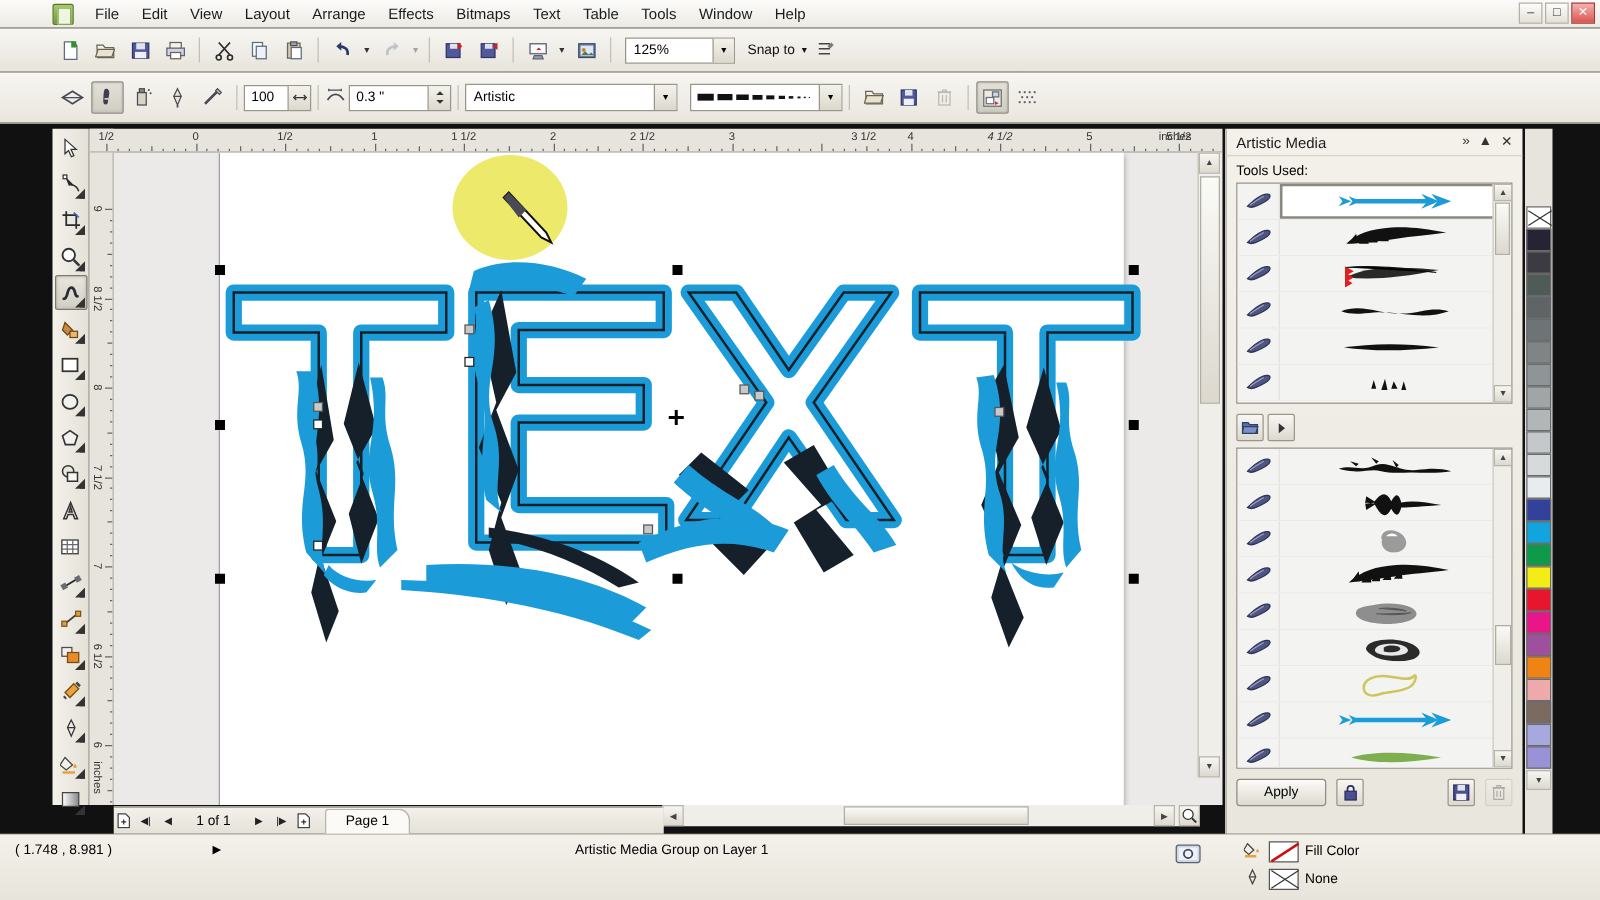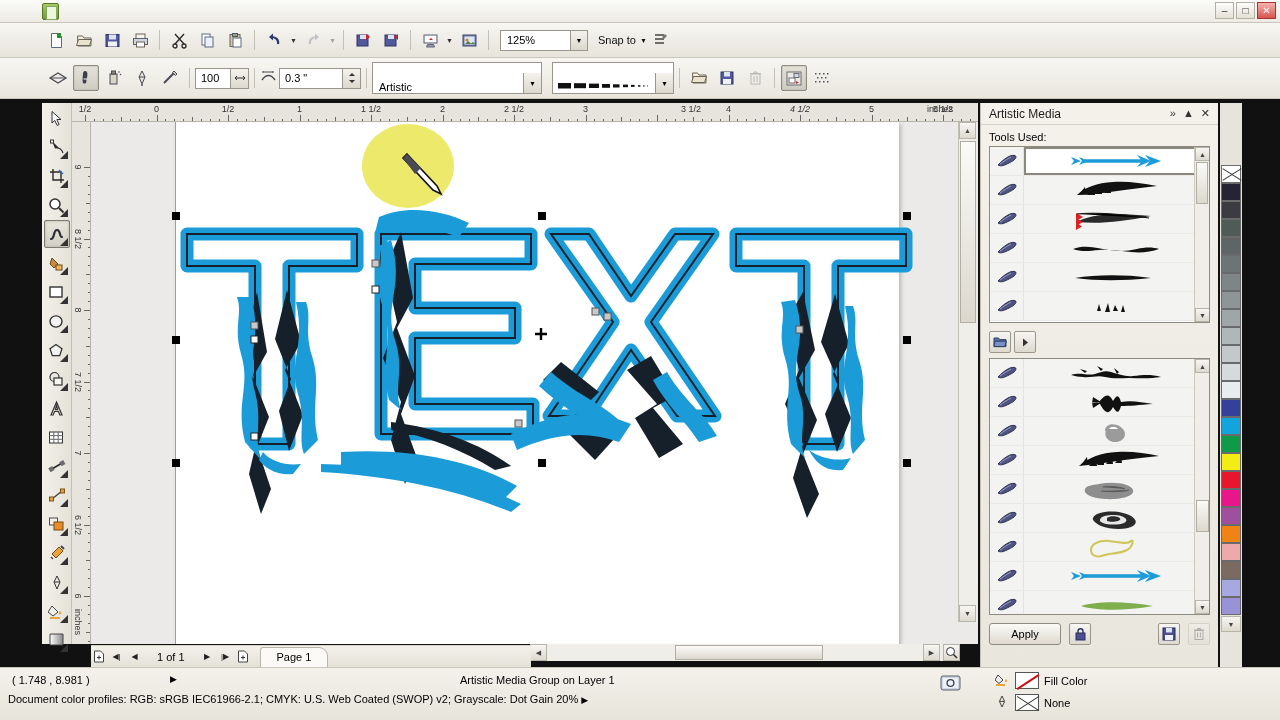--- a/index.html
+++ b/index.html
@@ -73,22 +73,22 @@
   .pb-btn.active { border-color:#8d8a80; background:linear-gradient(#e4e1d8,#cfccc2); box-shadow:inset 0 0 2px #aaa; }
   .numfield {
     width:54px; height:21px; border:1px solid #9a968b; background:#fff;
     display:flex; align-items:center; padding-left:5px; font-size:11px;
   }
   .numfield .spin { margin-left:auto; width:18px; height:19px;
      background:linear-gradient(#f4f2ec,#dcd8cd); border-left:1px solid #9a968b;
      display:flex; align-items:center; justify-content:center; }
   .widthfield { width:82px; }
   .combo {
-    height:32px; border:1px solid #9a968b; background:#fff;
-    display:flex; align-items:flex-end; padding-left:6px; font-size:11px;
+    height:22px; border:1px solid #9a968b; background:#fff;
+    display:flex; align-items:center; padding-left:6px; font-size:11px;
   }
   .combo .dd { margin-left:auto; width:18px; height:20px; background:linear-gradient(#f4f2ec,#dcd8cd);
      border-left:1px solid #9a968b; display:flex; align-items:center; justify-content:center; font-size:7px; }
 
   
   .hruler {
     position:absolute; left:72px; top:103px; width:906px; height:19px;
     background:#e6e4dc; border-bottom:1px solid #b7b4aa; overflow:hidden;text-align:right;
   }
   .vruler {
@@ -205,20 +205,34 @@
   .swatch-x:before,.swatch-x:after{ content:""; position:absolute; left:-1px; top:50%; width:26px; height:1px; background:#333;}
   .swatch-x:before{ transform:rotate(33deg);} .swatch-x:after{ transform:rotate(-33deg);}
 </style>
 </head>
 <body>
 
 <div class="app">
 
   <div class="menubar">
     <div class="applogo"></div>
+    <div class="menu-items" id="menu-items">
+        <span>File</span>
+        <span>Edit</span>
+        <span>View</span>
+        <span>Layout</span>
+        <span>Arrange</span>
+        <span>Effects</span>
+        <span>Bitmaps</span>
+        <span>Text</span>
+        <span>Table</span>
+        <span>Tools</span>
+        <span>Window</span>
+        <span>Help</span>
+      </div>
     <div class="win-btns">
       <div class="win-btn">–</div>
       <div class="win-btn">□</div>
       <div class="win-btn close">✕</div>
     </div>
   </div>
 
   <div class="toolbar">
     <div style="width:42px"></div>
 
@@ -1234,24 +1248,20 @@
       <div class="pal-sw" style="background: rgb(123, 106, 95);"></div>
       <div class="pal-sw" style="background: rgb(168, 168, 224);"></div>
       <div class="pal-sw" style="background: rgb(154, 146, 214);"></div>
       <div class="sb-btn" style="width: 20px; height: 16px; margin: 1px;">▼</div>
     </div>
 
   <div class="statusbar">
     <div class="sb-coords">( 1.748 , 8.981 )</div>
     <div class="sb-arrow">▶</div>
     <div class="sb-object">Artistic Media Group on Layer 1</div>
-    <div class="sb-profiles">
-      <span>Document color profiles: RGB: sRGB IEC61966-2.1; CMYK: U.S. Web Coated (SWOP) v2; Grayscale: Dot Gain 20%</span>
-      <span style="font-size:9px"> ▶</span>
-    </div>
 
     <div style="position:absolute;left:940px;top:6px">
       <svg width="21" height="18" viewBox="0 0 21 18">
           <rect x="1" y="2" width="19" height="14" rx="2" fill="#cfd6e2" stroke="#5a6174"></rect>
           <rect x="3" y="4" width="15" height="10" fill="#eef2f8"></rect>
           <circle cx="10.5" cy="9" r="3.4" fill="none" stroke="#3c4759" stroke-width="1.4"></circle>
         </svg>
     </div>
 
     <div class="sb-fill">

